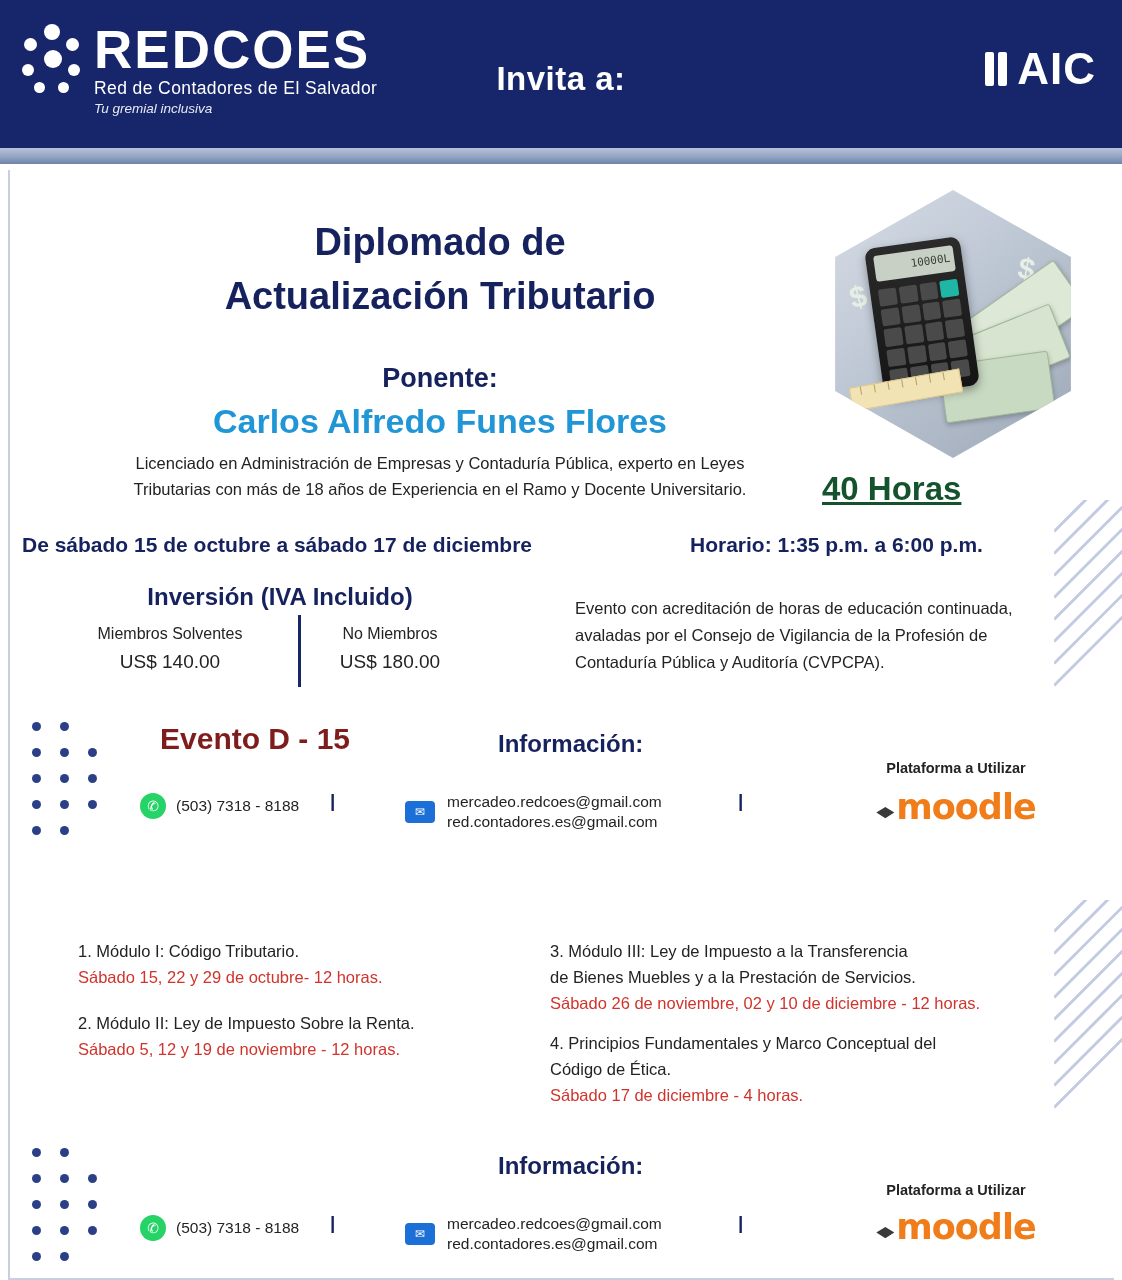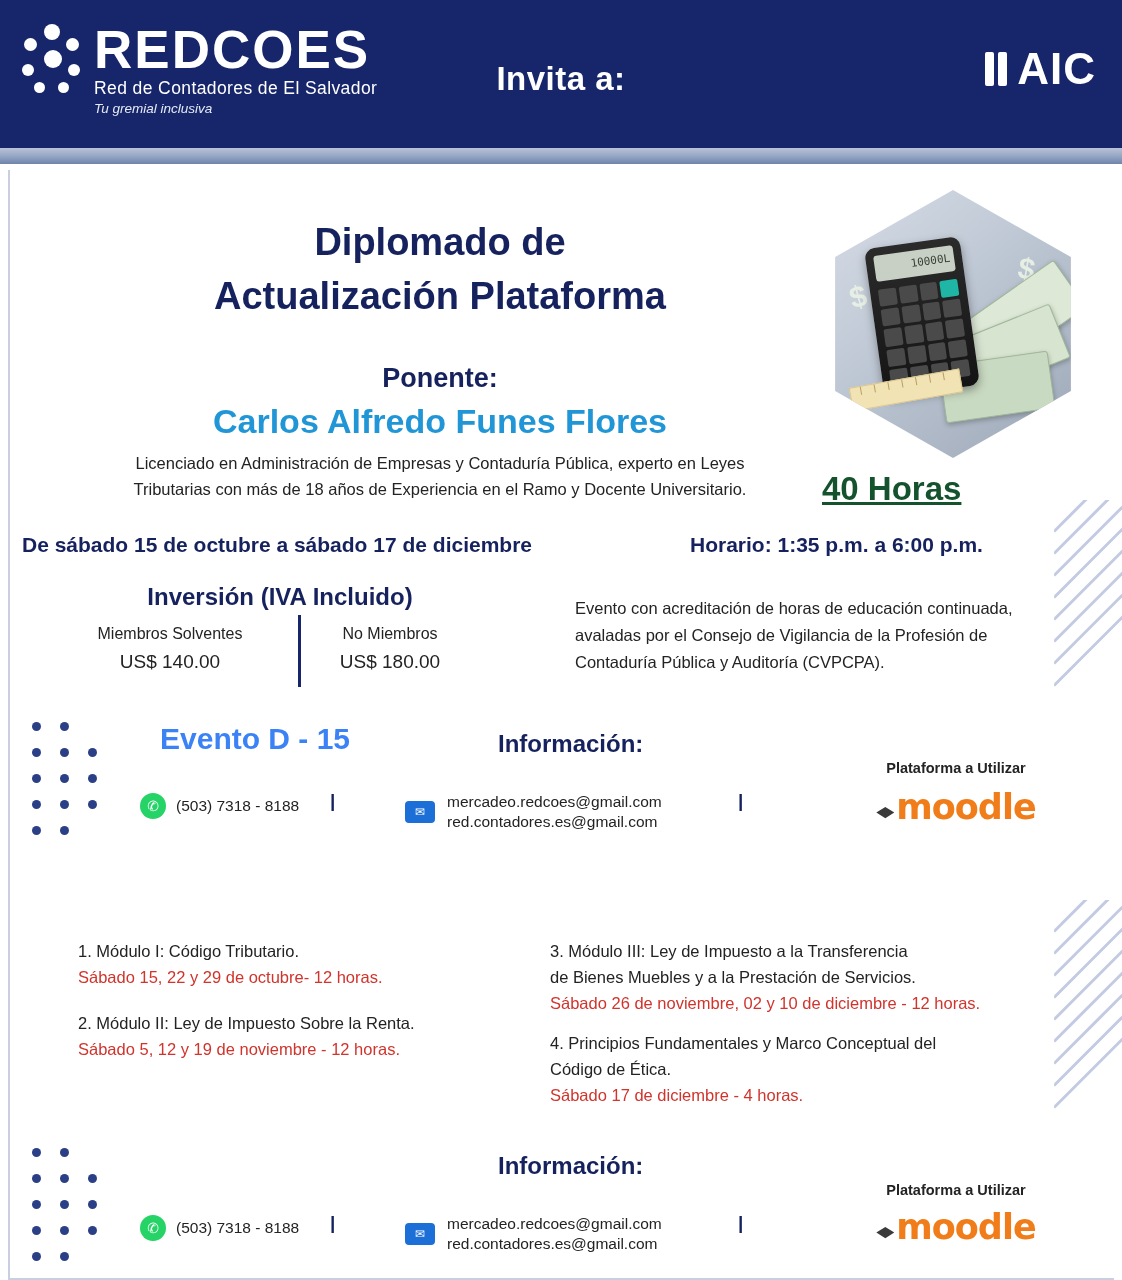--- a/index.html
+++ b/index.html
@@ -133,21 +133,21 @@
   .inv-col .amt{font-size:19px;line-height:28px;}
   .inv-sep{position:absolute;left:298px;top:615px;width:3px;height:72px;background:#17266b;}
 
   .acred{
     position:absolute;left:575px;top:595px;width:500px;
     font-size:16.5px;line-height:27px;color:#232323;
   }
 
   
   .evento{
-    position:absolute;left:160px;top:722px;font-size:30px;font-weight:bold;color:#3b82f6;
+    position:absolute;left:160px;top:722px;font-size:30px;font-weight:bold;color:#7f1d1d;
   }
   .info1{
     position:absolute;left:498px;top:730px;font-size:24px;font-weight:bold;color:#16225e;
   }
   .plat1{
     position:absolute;left:826px;top:760px;width:260px;text-align:center;
     font-size:14.5px;font-weight:bold;color:#232323;
   }
   .moodle1{position:absolute;left:826px;top:788px;width:260px;text-align:center;}
   .moodle-word{
@@ -221,21 +221,21 @@
           <span></span>
       </div>
       <div class="aic-text">AIC</div>
     </div>
   </div>
   <div class="header-strip"></div>
   <div class="left-rule"></div>
 
   <div class="title">
     <div>Diplomado de</div>
-    <div>Actualización Plataforma</div>
+    <div>Actualización Tributario</div>
   </div>
 
   <div class="ponente-label">Ponente:</div>
   <div class="ponente-name">Carlos Alfredo Funes Flores</div>
   <div class="ponente-bio">
     <div>Licenciado en Administración de Empresas y Contaduría Pública, experto en Leyes</div>
     <div>Tributarias con más de 18 años de Experiencia en el Ramo y Docente Universitario.</div>
   </div>
 
   <div class="hexwrap">

